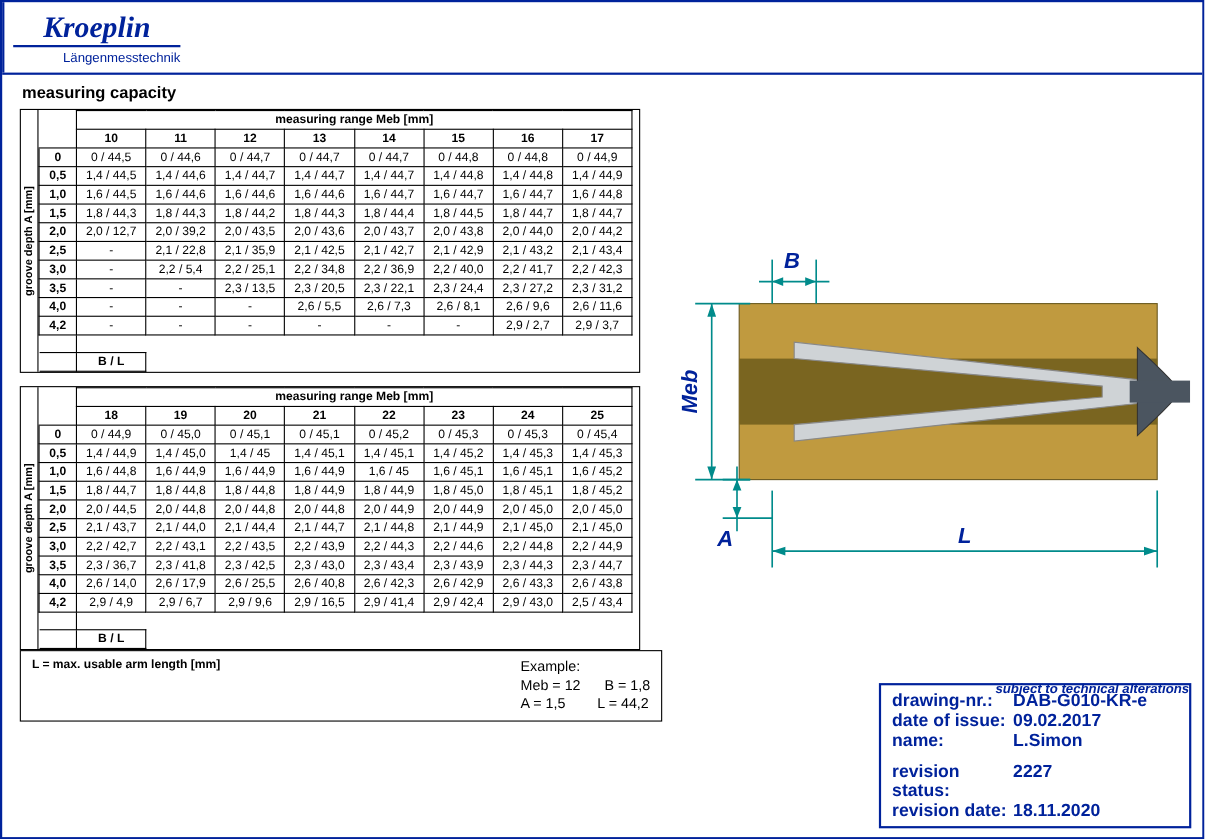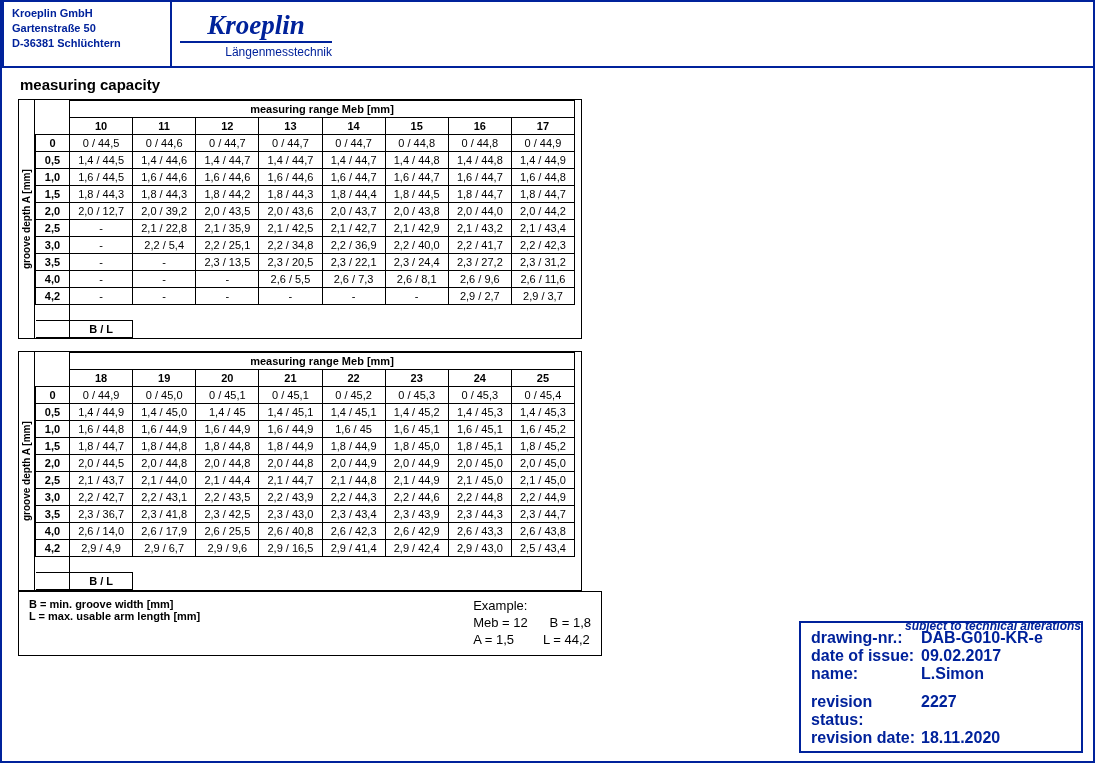--- a/index.html
+++ b/index.html
@@ -5,21 +5,21 @@
   html,body{margin:0;padding:0;font-family:Arial,Helvetica,sans-serif;background:#fff;color:#00229b;}
   .page{box-sizing:border-box;width:1095px;height:763px;border:2px solid #00229b;position:relative;}
   .hdr{display:flex;border-bottom:2px solid #00229b;height:64px;}
   .hdr-title{flex:1;padding:14px 12px;font-size:22px;font-weight:bold;}
   .hdr-title .lbl{font-weight:normal;}
   .hdr-addr,.hdr-tel{border-left:2px solid #00229b;padding:4px 8px;font-size:11px;line-height:1.35;width:150px;}
   .hdr-tel{width:168px;}
   .link{color:#00229b;text-decoration:none;}
   .hdr-logo{border-left:2px solid #00229b;width:168px;position:relative;}
   .hdr-logo svg{position:absolute;inset:0;}
-  .body{display:flex;position:absolute;top:64px;left:0;right:0;bottom:0;flex-direction:column;}
+  .body{display:flex;position:absolute;top:64px;left:0;right:0;bottom:0;}
   .left{box-sizing:border-box;width:600px;padding:8px 0 0 16px;color:#000;}
   .right{flex:1;position:relative;}
   .sect-title{font-weight:bold;font-size:15px;color:#000;margin:2px 0 6px 2px;}
   .tbl-wrap{display:flex;align-items:stretch;border:1px solid #000;width:562px;}
   .rot{writing-mode:vertical-rl;transform:rotate(180deg);text-align:center;font-size:10px;font-weight:bold;color:#000;border-left:1px solid #000;padding:3px 2px;display:flex;align-items:center;justify-content:center;line-height:1.1;}
   table{border-collapse:collapse;font-size:11px;color:#000;width:540px;}
   th,td{border:1px solid #000;padding:2px 4px;text-align:center;height:16px;box-sizing:border-box;}
   th{font-weight:bold;}
   .mr-title{font-weight:bold;font-size:11px;}
   .rowh{font-weight:bold;width:34px;}
@@ -34,25 +34,20 @@
   .infobox .v{font-weight:bold;}
   .infobox .gap{height:10px;}
   .diagram{position:absolute;left:0;top:130px;width:480px;height:340px;}
 </style>
 </head>
 <body>
 
 <div class="page">
 
   <div class="hdr">
-    <div class="hdr-addr">
-      <b>Kroeplin GmbH</b><br>
-      <b>Gartenstraße 50</b><br>
-      <b>D-36381 Schlüchtern</b>
-    </div>
     <div class="hdr-logo">
       <svg viewBox="0 0 168 64">
         <text x="84" y="32" text-anchor="middle" font-family="Georgia, 'Times New Roman', serif" font-style="italic" font-weight="bold" font-size="27" fill="#00229b">Kroeplin</text>
         <line x1="8" y1="40" x2="160" y2="40" stroke="#00229b" stroke-width="2"></line>
         <text x="160" y="54" text-anchor="end" font-family="Arial" font-size="12" fill="#00229b">Längenmesstechnik</text>
       </svg>
     </div>
   </div>
 
   <div class="body">
@@ -342,21 +337,20 @@
                 <th class="rowh" style="border-left:none"></th>
                 <th>B / L</th>
                 <td colspan="7" style="border:none"></td>
               </tr>
             </tbody>
           </table>
       </div>
 
       <div class="legend">
         <div class="defs">
-          <div>B = min. groove width [mm]</div>
           <div>L = max. usable arm length [mm]</div>
         </div>
         <div class="ex">
           <span>Example:</span><br>
           <span style="white-space:pre">Meb = 12      B = 1,8</span><br>
           <span style="white-space:pre">A = 1,5        L = 44,2</span>
         </div>
       </div>
     </div>
 

